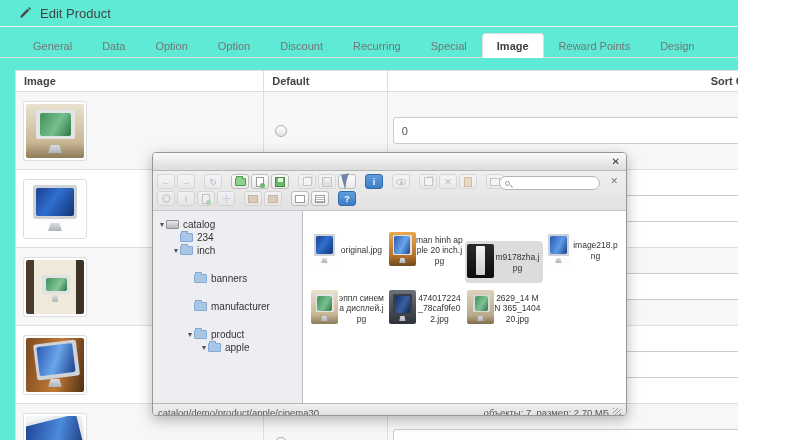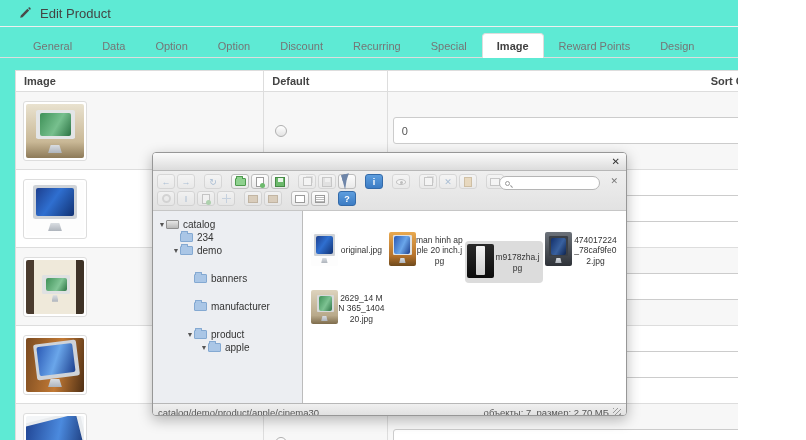--- a/index.html
+++ b/index.html
@@ -374,21 +374,21 @@
             <span>catalog</span>
           </div>
         <div class="titem lv1">
             <span class="arr"></span>
             <i class="ticon"></i>
             <span>234</span>
           </div>
         <div class="titem lv1">
             <span class="arr">▼</span>
             <i class="ticon"></i>
-            <span>demo</span>
+            <span>inch</span>
           </div>
         <div class="titem lv2">
             <span class="arr"></span>
             <i class="ticon"></i>
             <span>banners</span>
           </div>
         <div class="titem lv2">
             <span class="arr"></span>
             <i class="ticon"></i>
             <span>manufacturer</span>
@@ -430,20 +430,42 @@
         </div>
         <div class="fitem sel">
           <div class="fthumb">
               <div class="mon v-apple">
                 <i class="scr">
                   <i></i>
                 </i>
               </div>
             </div>
           <div class="fname">m9178zha.jpg</div>
+        </div>
+        <div class="fitem">
+          <div class="fthumb">
+              <div class="mon v-blue2">
+                <i class="scr">
+                  <i></i>
+                </i>
+                <i class="std"></i>
+              </div>
+            </div>
+          <div class="fname">image218.png</div>
+        </div>
+        <div class="fitem">
+          <div class="fthumb">
+              <div class="mon v-scenegreen">
+                <i class="scr">
+                  <i></i>
+                </i>
+                <i class="std"></i>
+              </div>
+            </div>
+          <div class="fname">эппл синема дисплей.jpg</div>
         </div>
         <div class="fitem">
           <div class="fthumb">
               <div class="mon v-dark">
                 <i class="scr">
                   <i></i>
                 </i>
                 <i class="std"></i>
               </div>
             </div>

